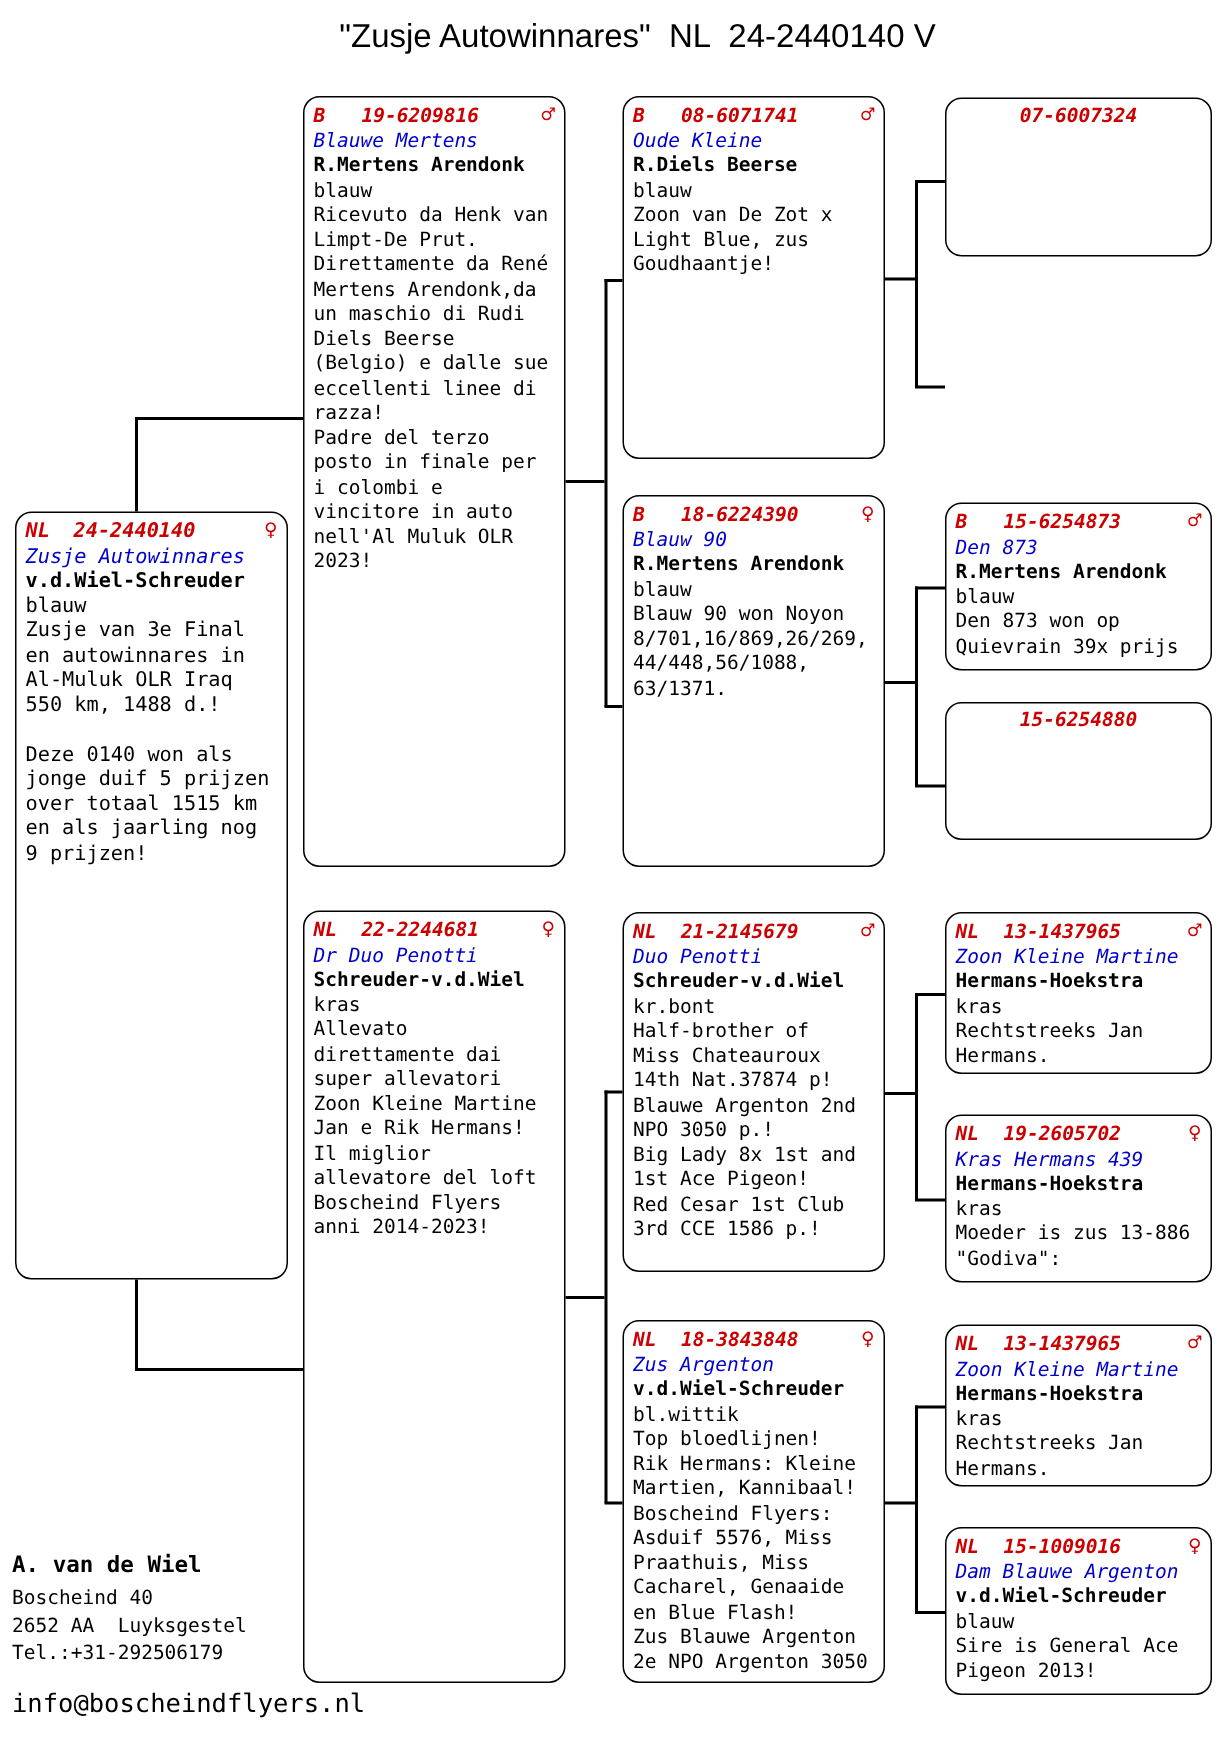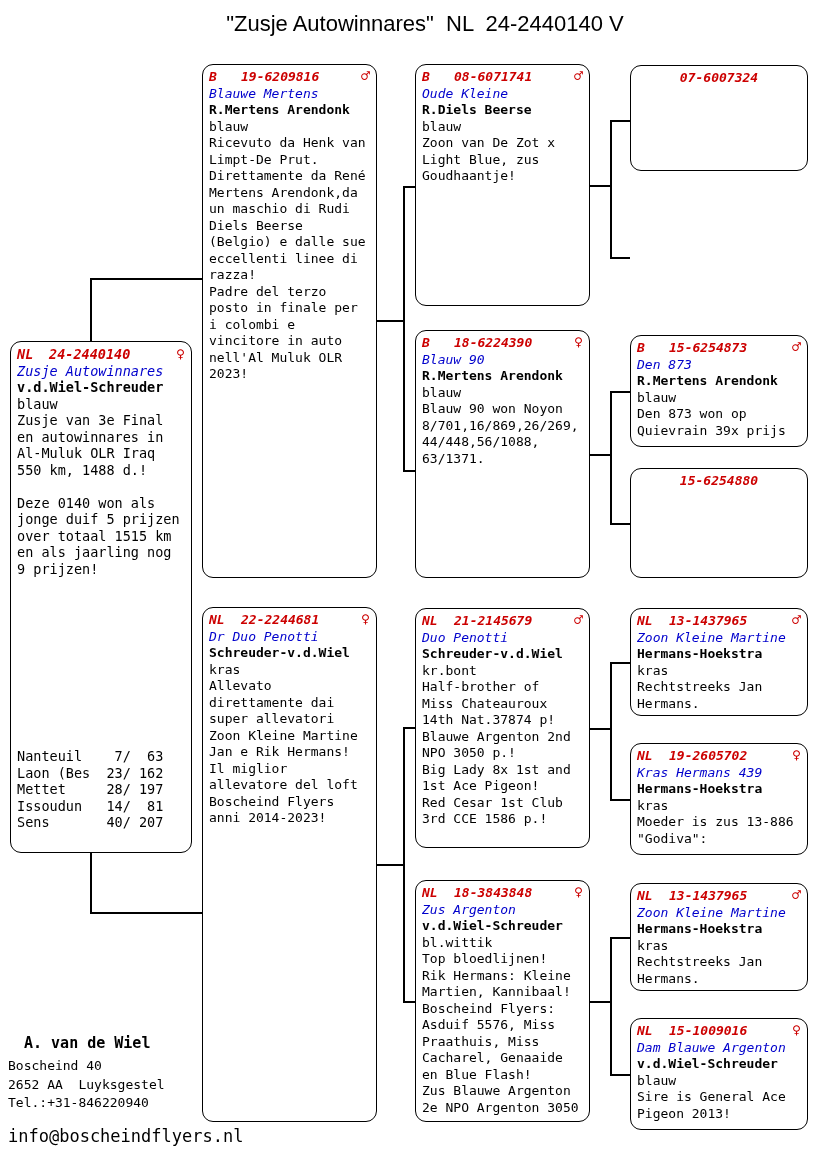--- a/index.html
+++ b/index.html
@@ -12,21 +12,21 @@
   .box.subject{font-size:13.5px;line-height:16.5px;}
   .hdr{display:flex;align-items:baseline;font-weight:bold;font-style:italic;color:#cc0000;}
   .hdr .code{min-width:32px;}
   .hdr .sex{margin-left:auto;font-style:normal;font-size:15px;line-height:15px;}
   .hdr.center{justify-content:center;}
   .name{color:#0000cc;font-weight:normal;font-style:italic;white-space:pre;}
   .breeder{font-weight:bold;white-space:pre;}
   .body{white-space:pre;}
   .results{position:absolute;left:6px;top:406px;white-space:pre;}
   .line{position:absolute;background:#000;}
-  .contact-name{position:absolute;left:24px;top:1034px;font-size:15px;font-weight:bold;white-space:pre;}
+  .contact-name{position:absolute;left:8px;top:1034px;font-size:15px;font-weight:bold;white-space:pre;}
   .contact-block{position:absolute;left:8px;top:1057px;font-size:13px;line-height:18.5px;white-space:pre;}
   .contact-email{position:absolute;left:8px;top:1126px;font-size:17px;white-space:pre;}
   .footer{position:absolute;right:6px;top:1187px;font-size:15px;white-space:pre;}
 </style>
 </head>
 <body>
 
 <div class="page">
 
   <div class="title">"Zusje Autowinnares"  NL  24-2440140 V</div>
@@ -43,25 +43,20 @@
 Zusje van 3e Final
 en autowinnares in
 Al-Muluk OLR Iraq
 550 km, 1488 d.!
 
 Deze 0140 won als
 jonge duif 5 prijzen
 over totaal 1515 km
 en als jaarling nog
 9 prijzen!</div>
-    <div class="results">Nanteuil    7/  63
-Laon (Bes  23/ 162
-Mettet     28/ 197
-Issoudun   14/  81
-Sens       40/ 207</div>
   </div>
 
   <div class="box" style="left:202px;top:64px;width:175px;height:514px">
     <div class="hdr">
       <span class="code">B</span>
       <span class="ring">19-6209816</span>
       <span class="sex">♂</span>
     </div>
     <div class="name">Blauwe Mertens</div>
     <div class="breeder">R.Mertens Arendonk</div>
@@ -186,21 +181,21 @@
       <span class="ring">15-6254873</span>
       <span class="sex">♂</span>
     </div>
     <div class="name">Den 873</div>
     <div class="breeder">R.Mertens Arendonk</div>
     <div class="body">blauw
 Den 873 won op
 Quievrain 39x prijs</div>
   </div>
 
-  <div class="box" style="left:630px;top:468px;width:178px;height:110px">
+  <div class="box" style="left:630px;top:468px;width:178px;height:92px">
     <div class="hdr center">
       <span class="ring">15-6254880</span>
     </div>
   </div>
 
   <div class="box" style="left:630px;top:608px;width:178px;height:108px">
     <div class="hdr">
       <span class="code">NL</span>
       <span class="ring">13-1437965</span>
       <span class="sex">♂</span>
@@ -280,17 +275,17 @@
   <div class="line" style="left:610px;top:662px;width:1.5px;height:138px"></div>
   <div class="line" style="left:610px;top:662px;width:20px;height:1.5px"></div>
   <div class="line" style="left:610px;top:799px;width:20px;height:1.5px"></div>
 
   <div class="line" style="left:590px;top:1001px;width:20px;height:1.5px"></div>
   <div class="line" style="left:610px;top:937px;width:1.5px;height:138px"></div>
   <div class="line" style="left:610px;top:937px;width:20px;height:1.5px"></div>
   <div class="line" style="left:610px;top:1074px;width:20px;height:1.5px"></div>
 
   <div class="contact-name">A. van de Wiel</div>
-  <div class="contact-block"><span>Boscheind 40</span><br><span>2652 AA  Luyksgestel</span><br><span>Tel.:+31-846220940</span></div>
+  <div class="contact-block"><span>Boscheind 40</span><br><span>2652 AA  Luyksgestel</span><br><span>Tel.:+31-292506179</span></div>
   <div class="contact-email">info@boscheindflyers.nl</div>
   <div class="footer">18-03-2026   Compuclub © [9.54]   A. van de Wiel</div>
 
 </div>
 
 </body></html>

